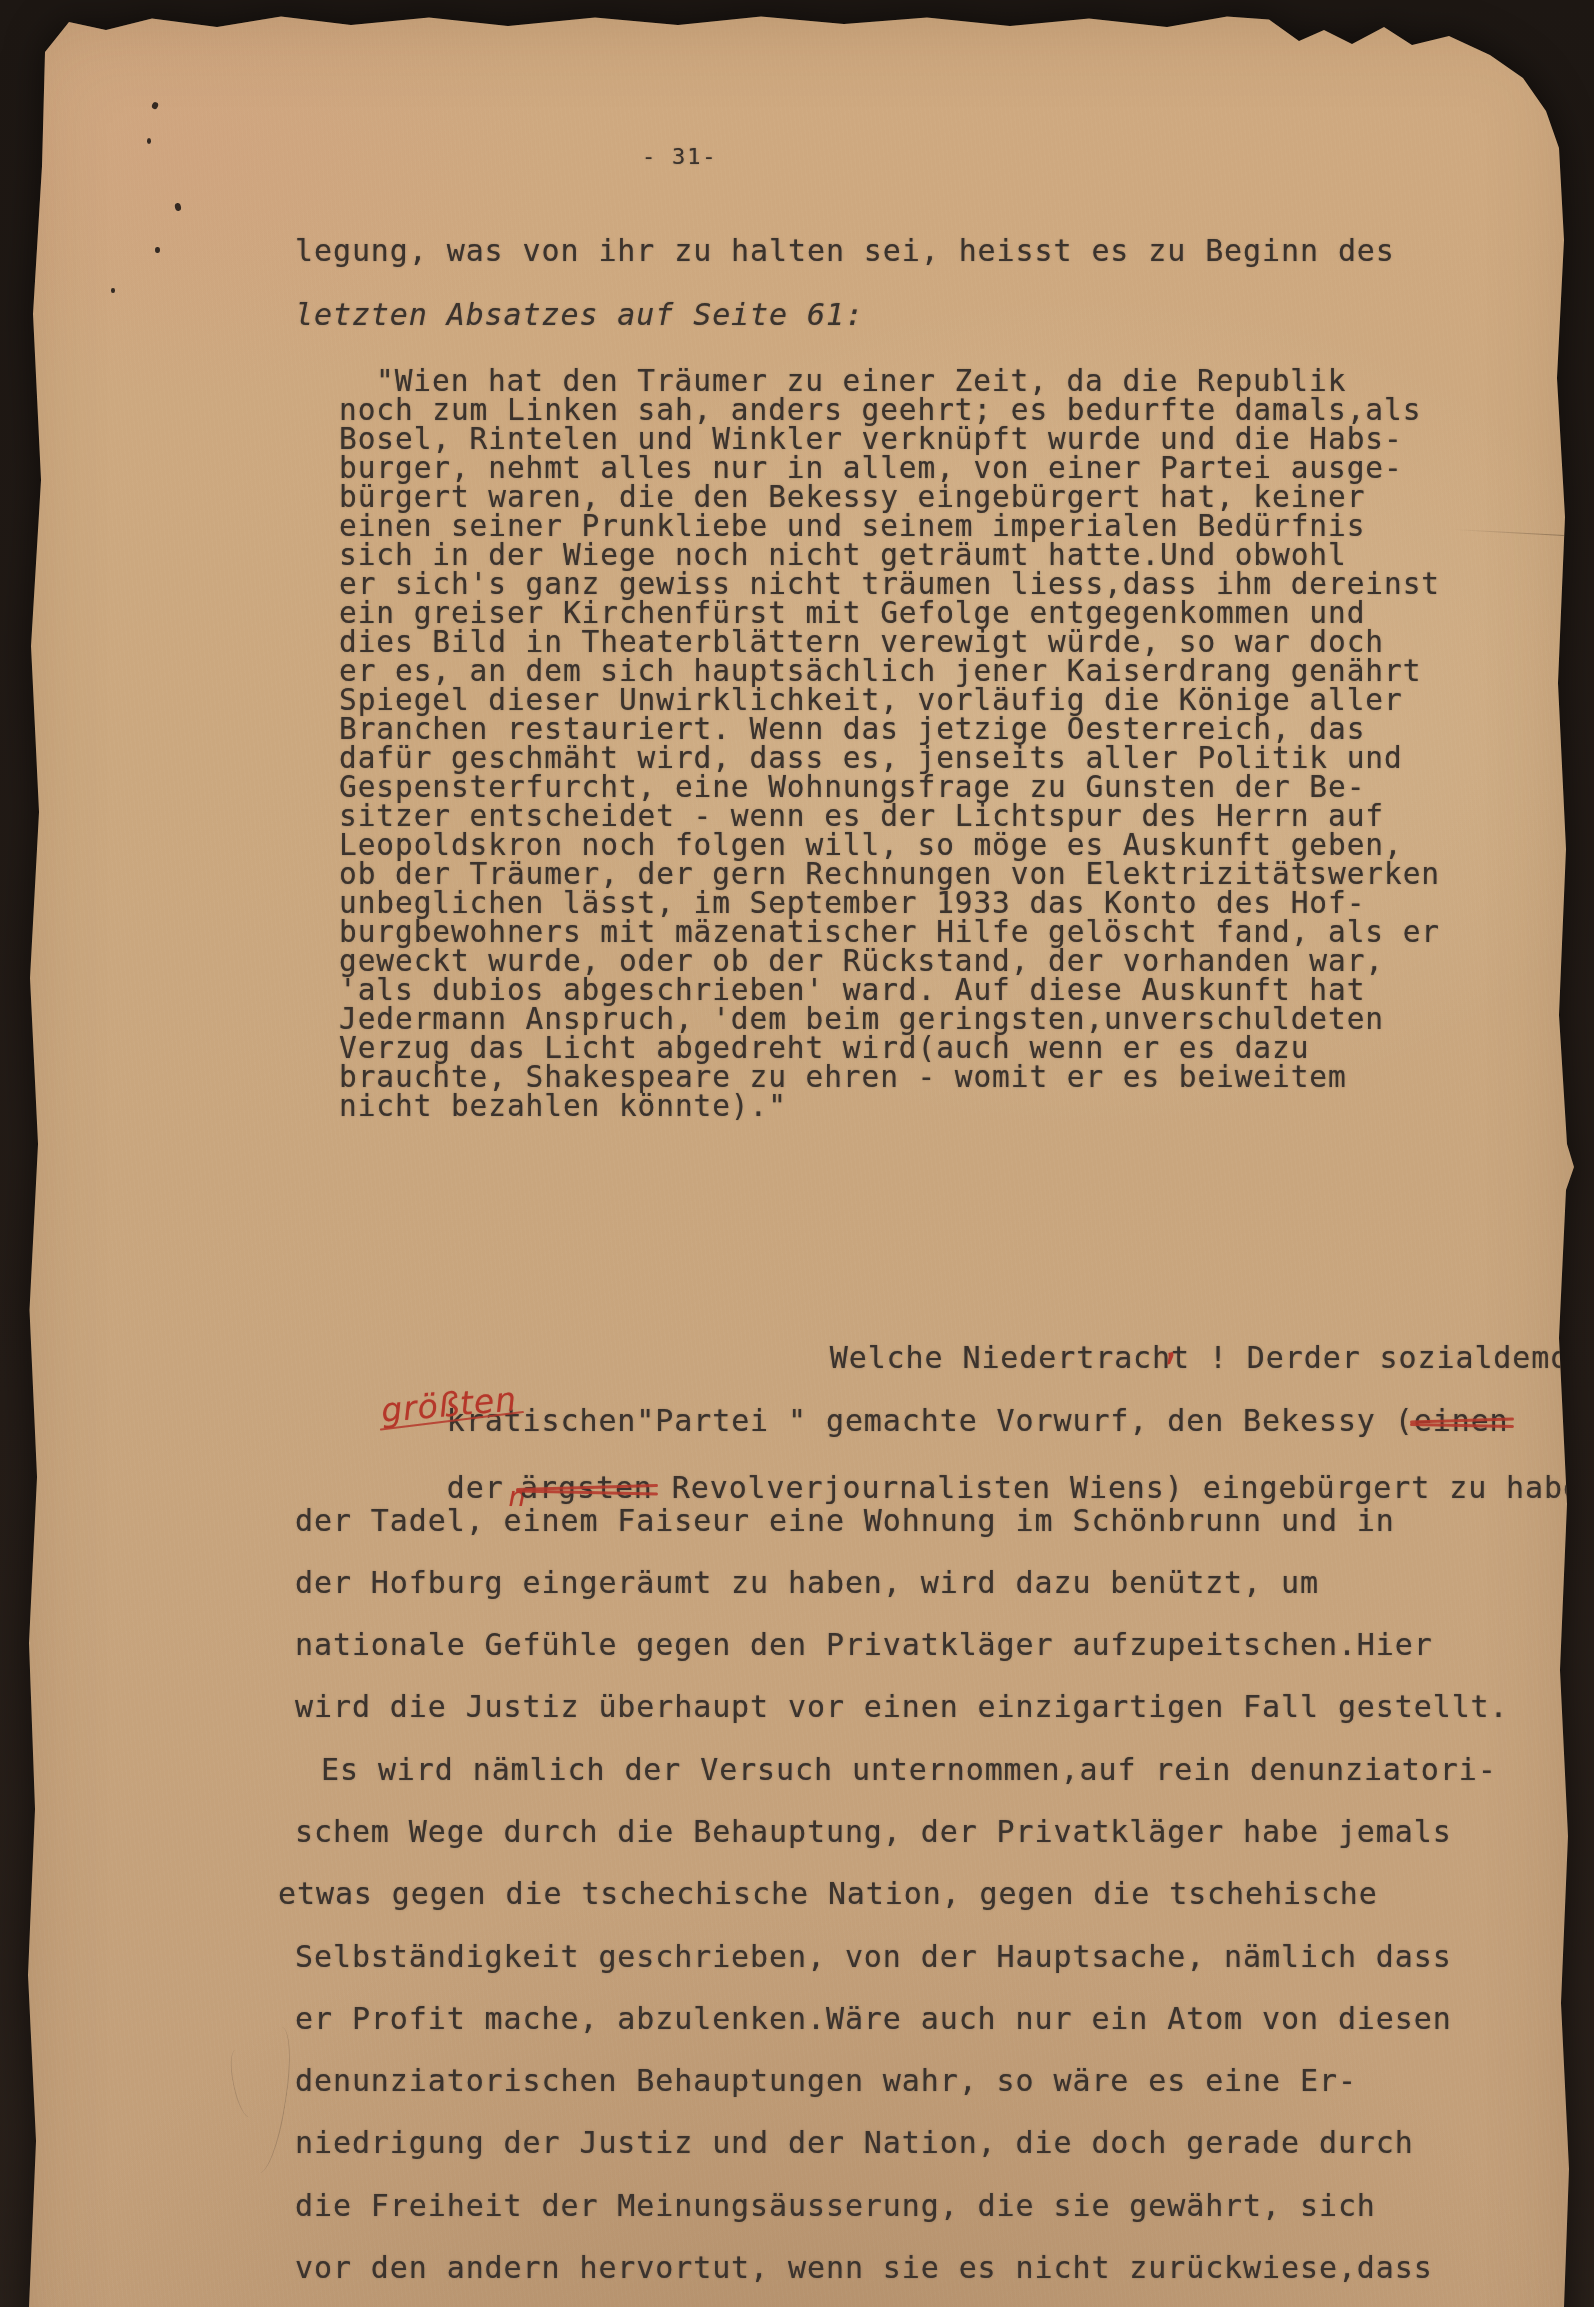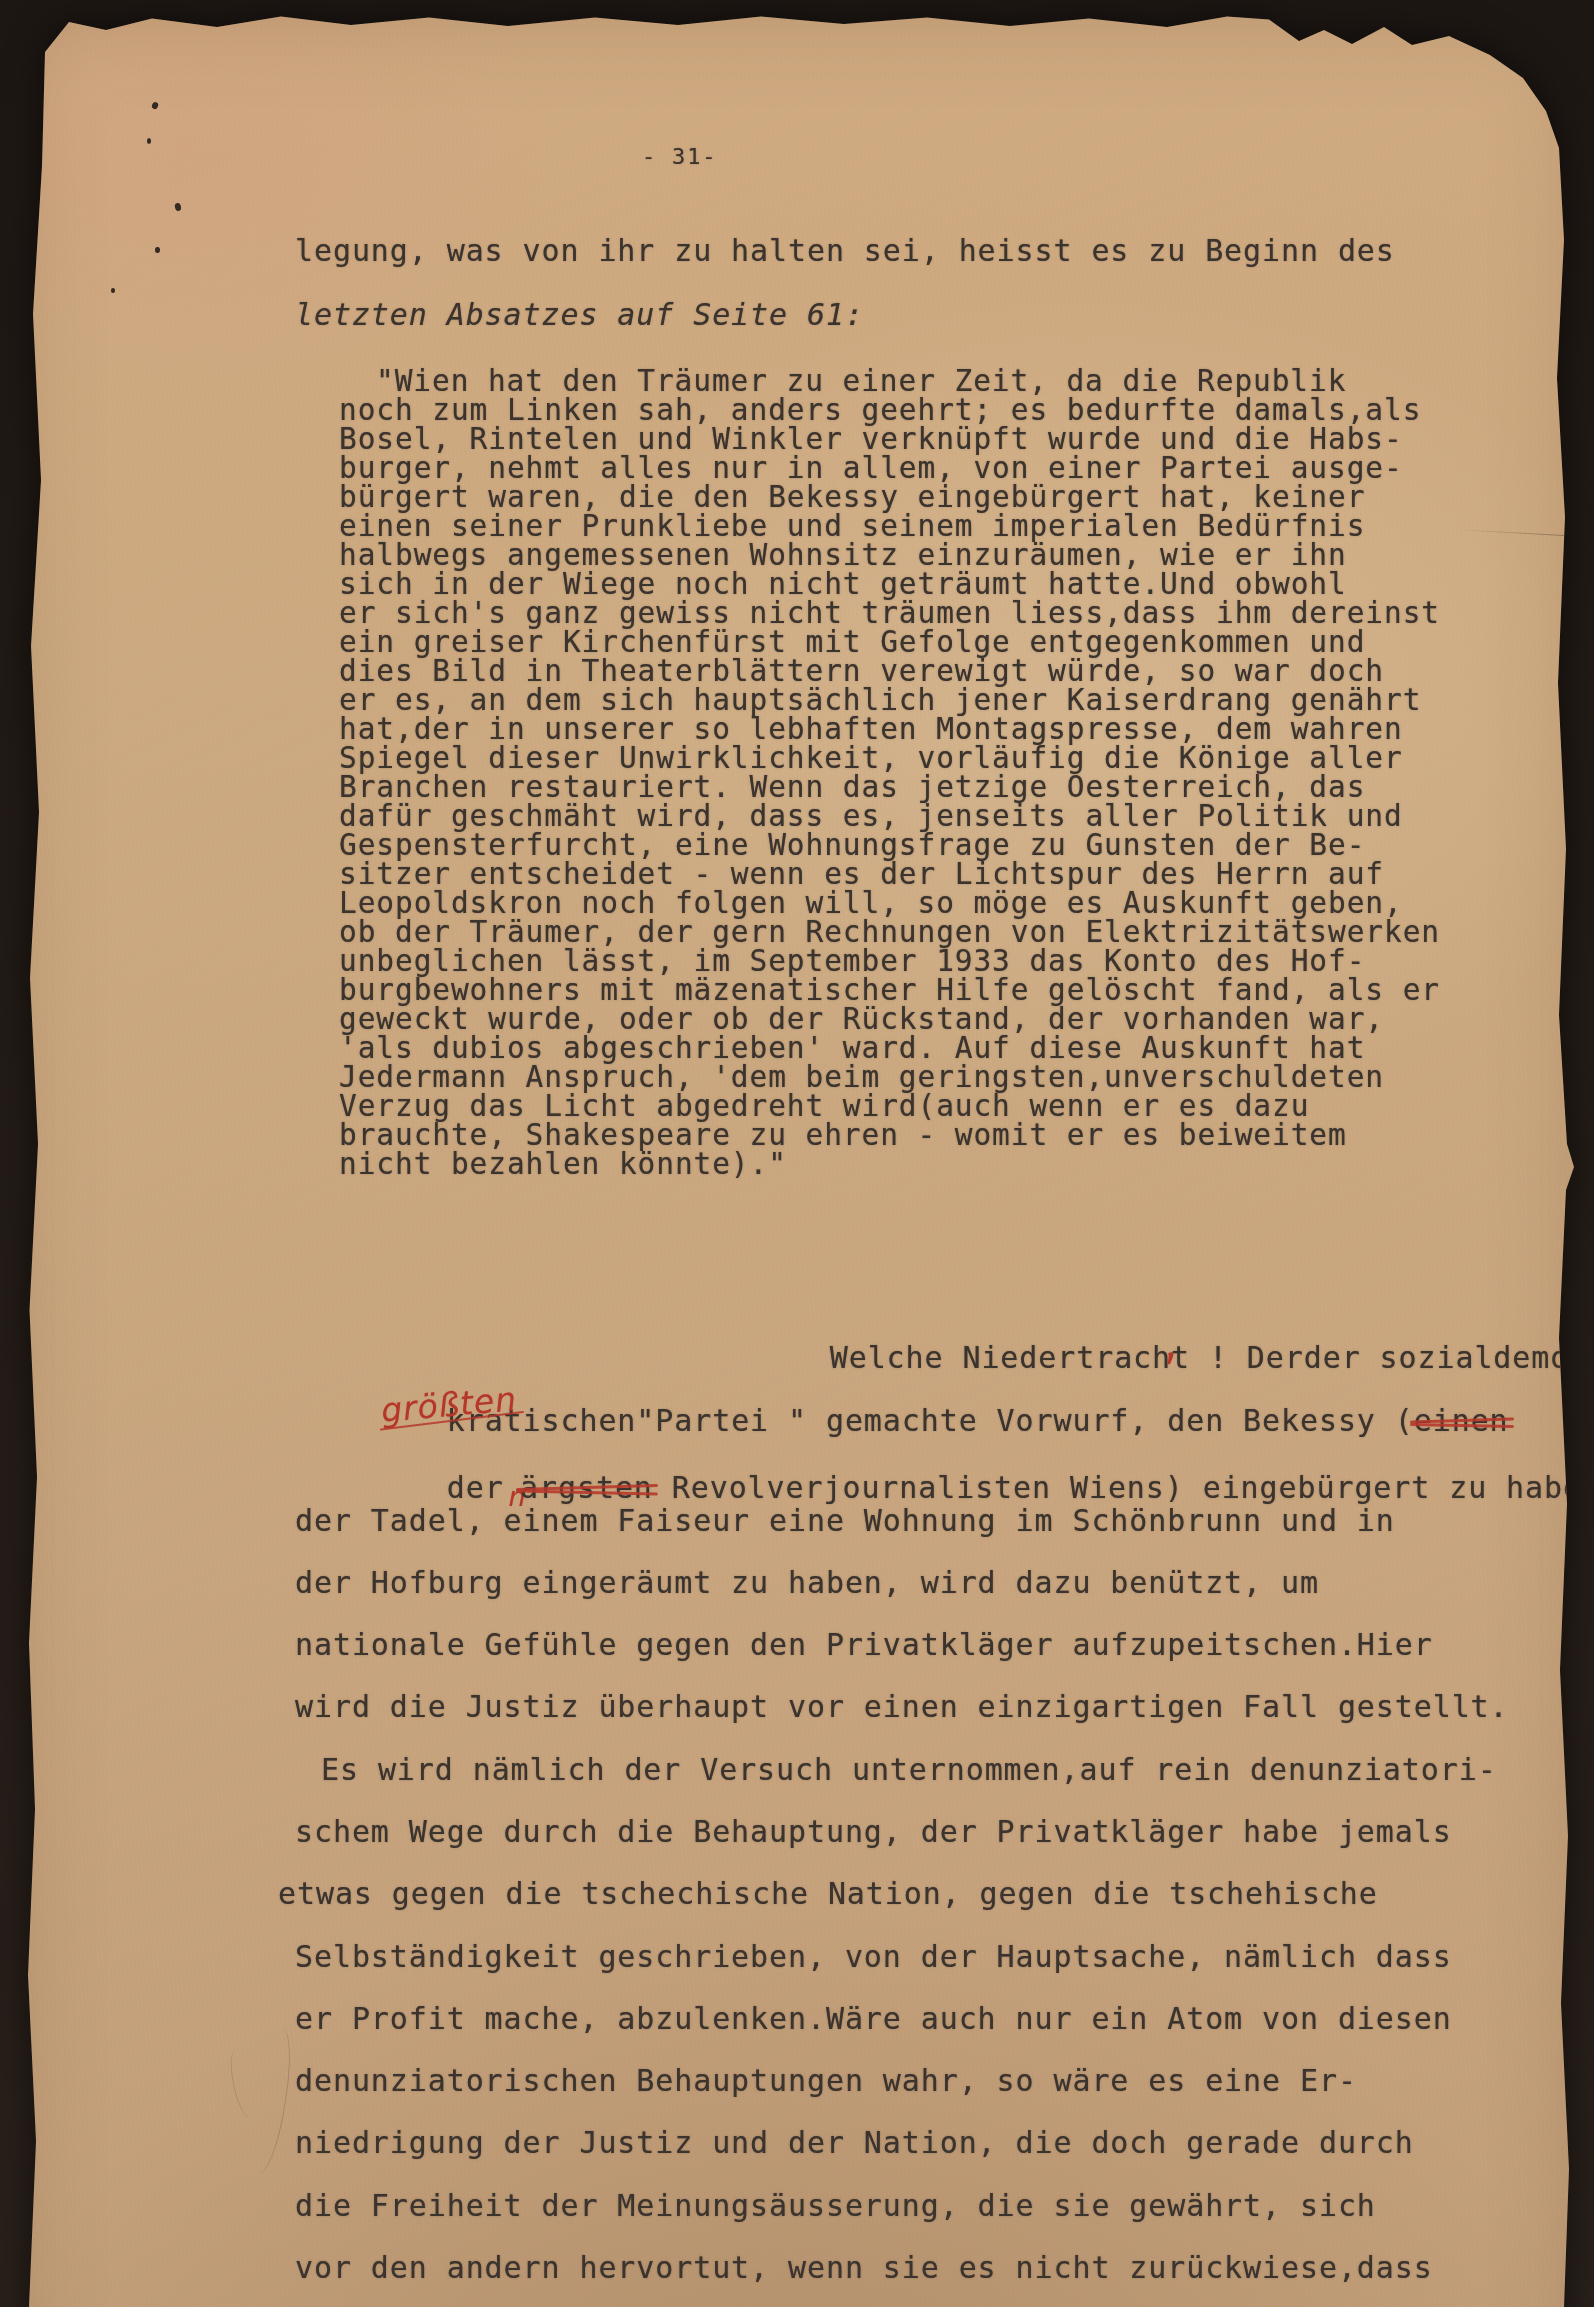--- a/index.html
+++ b/index.html
@@ -106,27 +106,25 @@
       <div class="t fz66" style="left:295px;top:236px;">legung, was von ihr zu halten sei, heisst es zu Beginn des</div>
       <div class="t fz66" style="left:295px;top:300px;font-style:italic;">letzten Absatzes auf Seite 61:</div>
 
       <div class="quote">
         <div class="ql">"Wien hat den Träumer zu einer Zeit, da die Republik</div>
         <div class="ql">noch zum Linken sah, anders geehrt; es bedurfte damals,als</div>
         <div class="ql">Bosel, Rintelen und Winkler verknüpft wurde und die Habs-</div>
         <div class="ql">burger, nehmt alles nur in allem, von einer Partei ausge-</div>
         <div class="ql">bürgert waren, die den Bekessy eingebürgert hat, keiner</div>
         <div class="ql">einen seiner Prunkliebe und seinem imperialen Bedürfnis</div>
-        <div class="ql">halbwegs angemessenen Wohnsitz einzuräumen, wie er ihn</div>
         <div class="ql">sich in der Wiege noch nicht geträumt hatte.Und obwohl</div>
         <div class="ql">er sich's ganz gewiss nicht träumen liess,dass ihm dereinst</div>
         <div class="ql">ein greiser Kirchenfürst mit Gefolge entgegenkommen und</div>
         <div class="ql">dies Bild in Theaterblättern verewigt würde, so war doch</div>
         <div class="ql">er es, an dem sich hauptsächlich jener Kaiserdrang genährt</div>
-        <div class="ql">hat,der in unserer so lebhaften Montagspresse, dem wahren</div>
         <div class="ql">Spiegel dieser Unwirklichkeit, vorläufig die Könige aller</div>
         <div class="ql">Branchen restauriert. Wenn das jetzige Oesterreich, das</div>
         <div class="ql">dafür geschmäht wird, dass es, jenseits aller Politik und</div>
         <div class="ql">Gespensterfurcht, eine Wohnungsfrage zu Gunsten der Be-</div>
         <div class="ql">sitzer entscheidet - wenn es der Lichtspur des Herrn auf</div>
         <div class="ql">Leopoldskron noch folgen will, so möge es Auskunft geben,</div>
         <div class="ql">ob der Träumer, der gern Rechnungen von Elektrizitätswerken</div>
         <div class="ql">unbeglichen lässt, im September 1933 das Konto des Hof-</div>
         <div class="ql">burgbewohners mit mäzenatischer Hilfe gelöscht fand, als er</div>
         <div class="ql">geweckt wurde, oder ob der Rückstand, der vorhanden war,</div>

